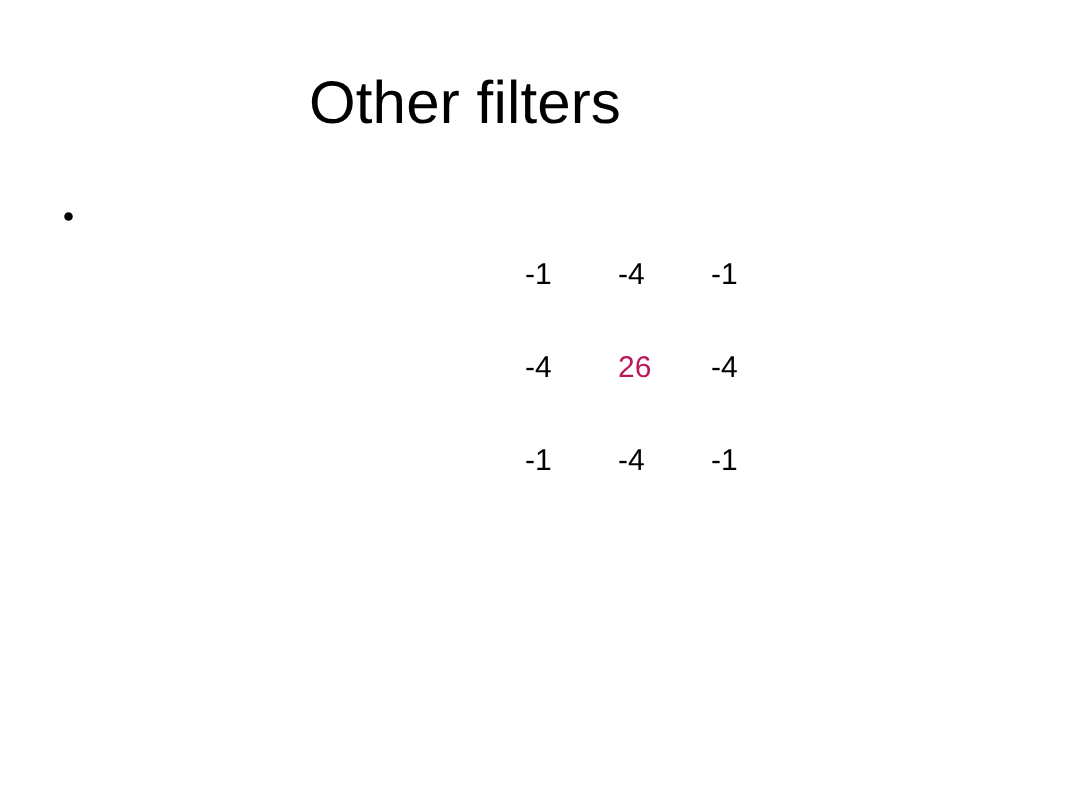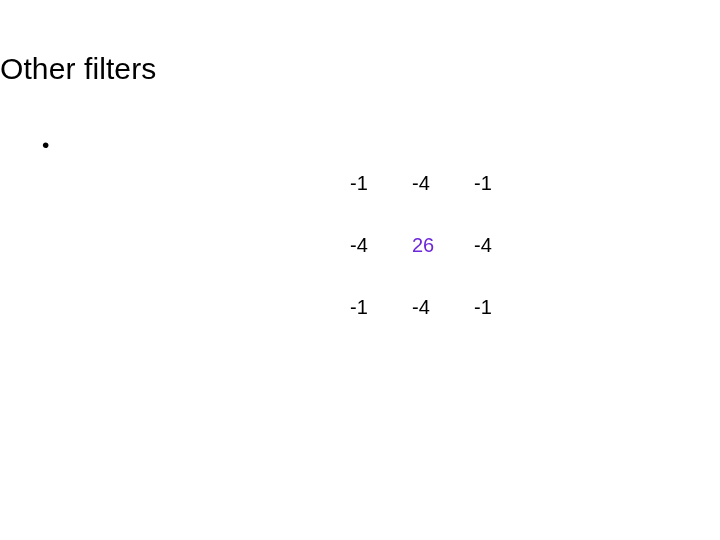--- a/index.html
+++ b/index.html
@@ -17,22 +17,22 @@
     width: 720px;
     height: 540px;
     background: #ffffff;
     overflow: hidden;
   }
   .slide-title {
     position: absolute;
     left: 0;
     top: 52px;
     width: 620px;
-    text-align: left;
-    font-size: 30px;
+    text-align: center;
+    font-size: 40px;
     line-height: 34px;
     font-weight: normal;
     color: #000000;
     letter-spacing: 0.1px;
     white-space: nowrap;
   }
   .bullet-list {
     position: absolute;
     left: 38px;
     top: 132px;
@@ -68,21 +68,21 @@
     height: 62px;
     padding: 0;
     font-size: 20px;
     line-height: 62px;
     color: #000000;
     text-align: left;
     vertical-align: middle;
     white-space: nowrap;
   }
   .kernel-matrix td.center-cell {
-    color: #6d28d9;
+    color: #be185d;
   }
 </style>
 </head>
 <body>
 
 <div class="slide">
 
   <div class="slide-title">Other filters</div>
 
   <div class="bullet-list">

